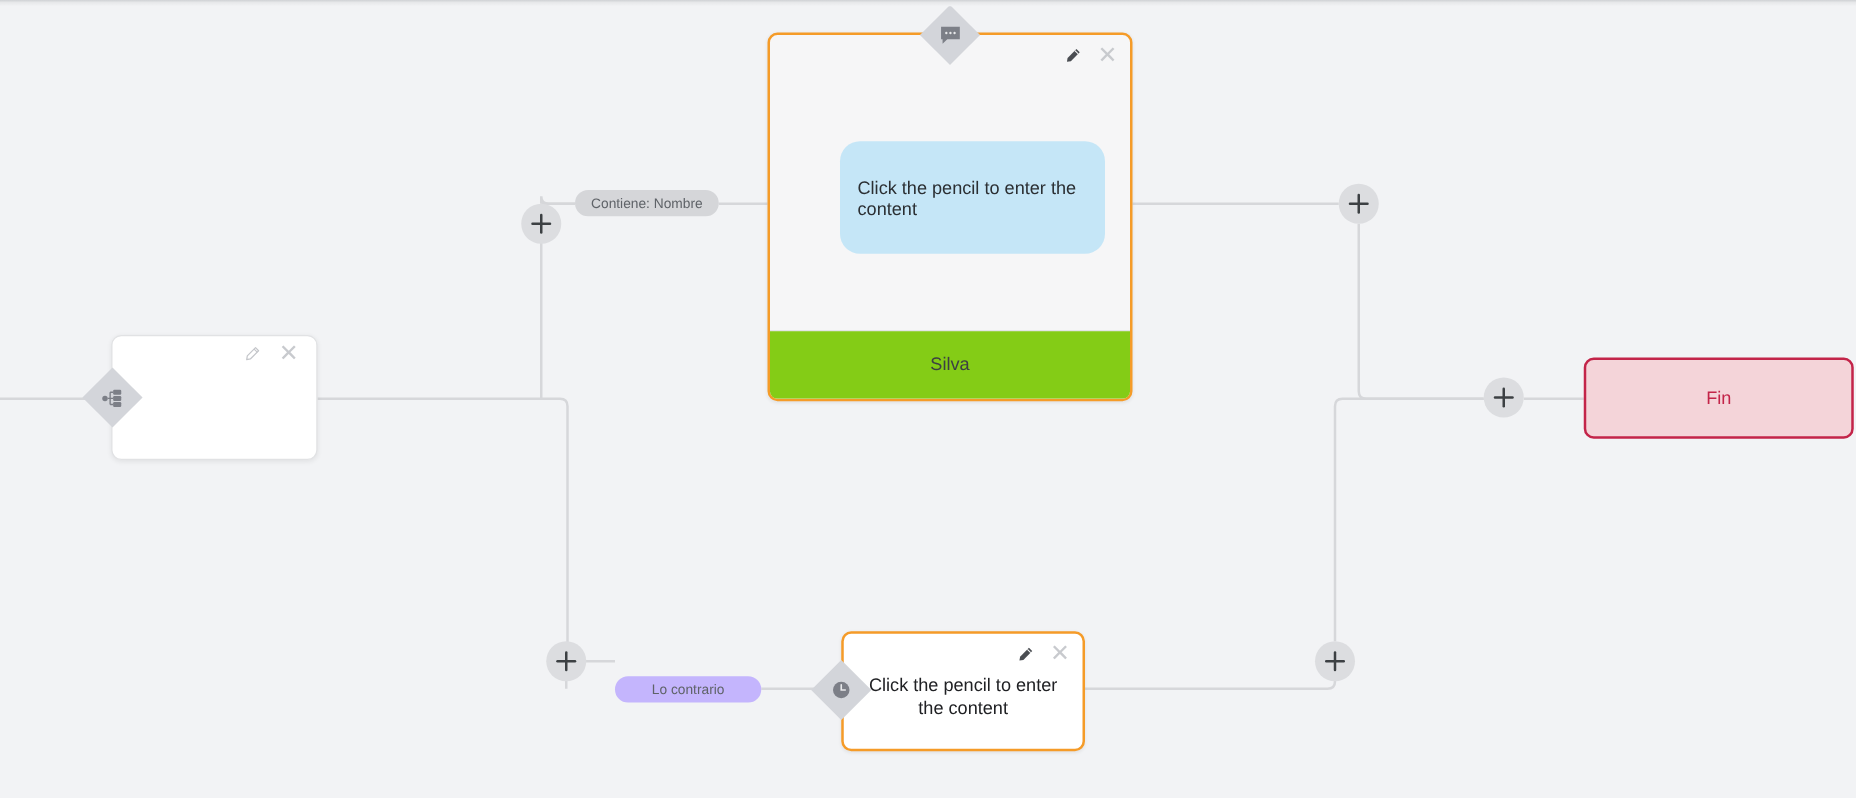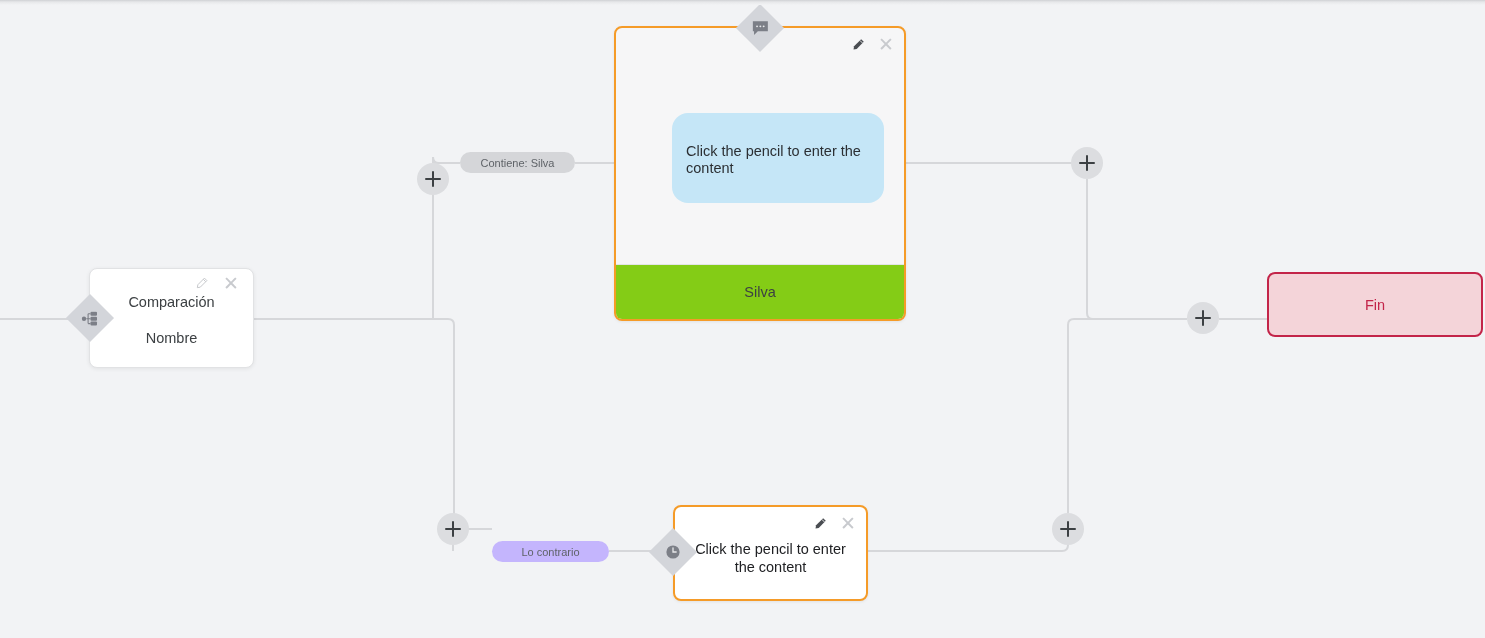--- a/index.html
+++ b/index.html
@@ -149,21 +149,21 @@
     font-size: 14.5px;
     line-height: 1.0;
   }
   #node-comparison .comp-body span { display: block; }
   #node-comparison .comp-body .l2 { margin-top: 21px; }
   #node-comparison .node-actions { top: 5px; right: 14px; gap: 15px; }
 
   
   #node-end {
     left: 1267px;
-    top: 272px;
+    top: 286px;
     width: 216px;
     height: 65px;
     background: #f4d4d9;
     border: 2px solid #c32449;
     border-radius: 8px;
     display: flex;
     align-items: center;
     justify-content: center;
     color: #c32449;
     font-size: 14.5px;
@@ -266,21 +266,21 @@
       <path d="M 1087,179 L 1087,313 Q 1087,319 1093,319 L 1187,319"></path>
 
       <path d="M 868,551 L 1062,551 Q 1068,551 1068,545 L 1068,529"></path>
 
       <path d="M 1068,513 L 1068,325 Q 1068,319 1074,319 L 1187,319"></path>
 
       <path d="M 1219,319 L 1267,319"></path>
     </g>
   </svg>
 
-  <div class="edge-label" id="label-true">Contiene: Silva</div>
+  <div class="edge-label" id="label-true">Contiene: Nombre</div>
 
   <div class="edge-label" id="label-false">Lo contrario</div>
 
   <div class="plus" id="plus-branch-true"></div>
   <div class="plus" id="plus-branch-false"></div>
   <div class="plus" id="plus-merge-top"></div>
   <div class="plus" id="plus-merge-bottom"></div>
   <div class="plus" id="plus-end"></div>
 
   <div class="diamond" id="diamond-comparison">
@@ -298,24 +298,20 @@
   <div class="node" id="node-comparison">
     <div class="node-actions">
       <span class="icon-btn pencil">
         <svg width="13" height="13" viewBox="0 0 16 16">
           <path d="M11.6 1.4l3 3-8.1 8.1-3.6.6.6-3.6z" fill="none" stroke="#c4c6ca" stroke-width="1.2" stroke-linejoin="round"></path>
           <path d="M10.2 2.8l3 3" stroke="#c4c6ca" stroke-width="1.2"></path>
         </svg>
       </span>
       <span class="icon-btn closex">✕</span>
     </div>
-    <div class="comp-body">
-      <span class="l1">Comparación</span>
-      <span class="l2">Nombre</span>
-    </div>
   </div>
 
   <div class="diamond" id="diamond-message">
     <span class="dicon">
       <svg width="17" height="16" viewBox="0 0 17 16">
         <path d="M1,1 H16 V11 H6 L2.2,14.6 V11 H1 Z" fill="#7c7f87"></path>
         <circle cx="5.2" cy="6" r="0.95" fill="#e7e8ea"></circle>
         <circle cx="8.5" cy="6" r="0.95" fill="#e7e8ea"></circle>
         <circle cx="11.8" cy="6" r="0.95" fill="#e7e8ea"></circle>
       </svg>

